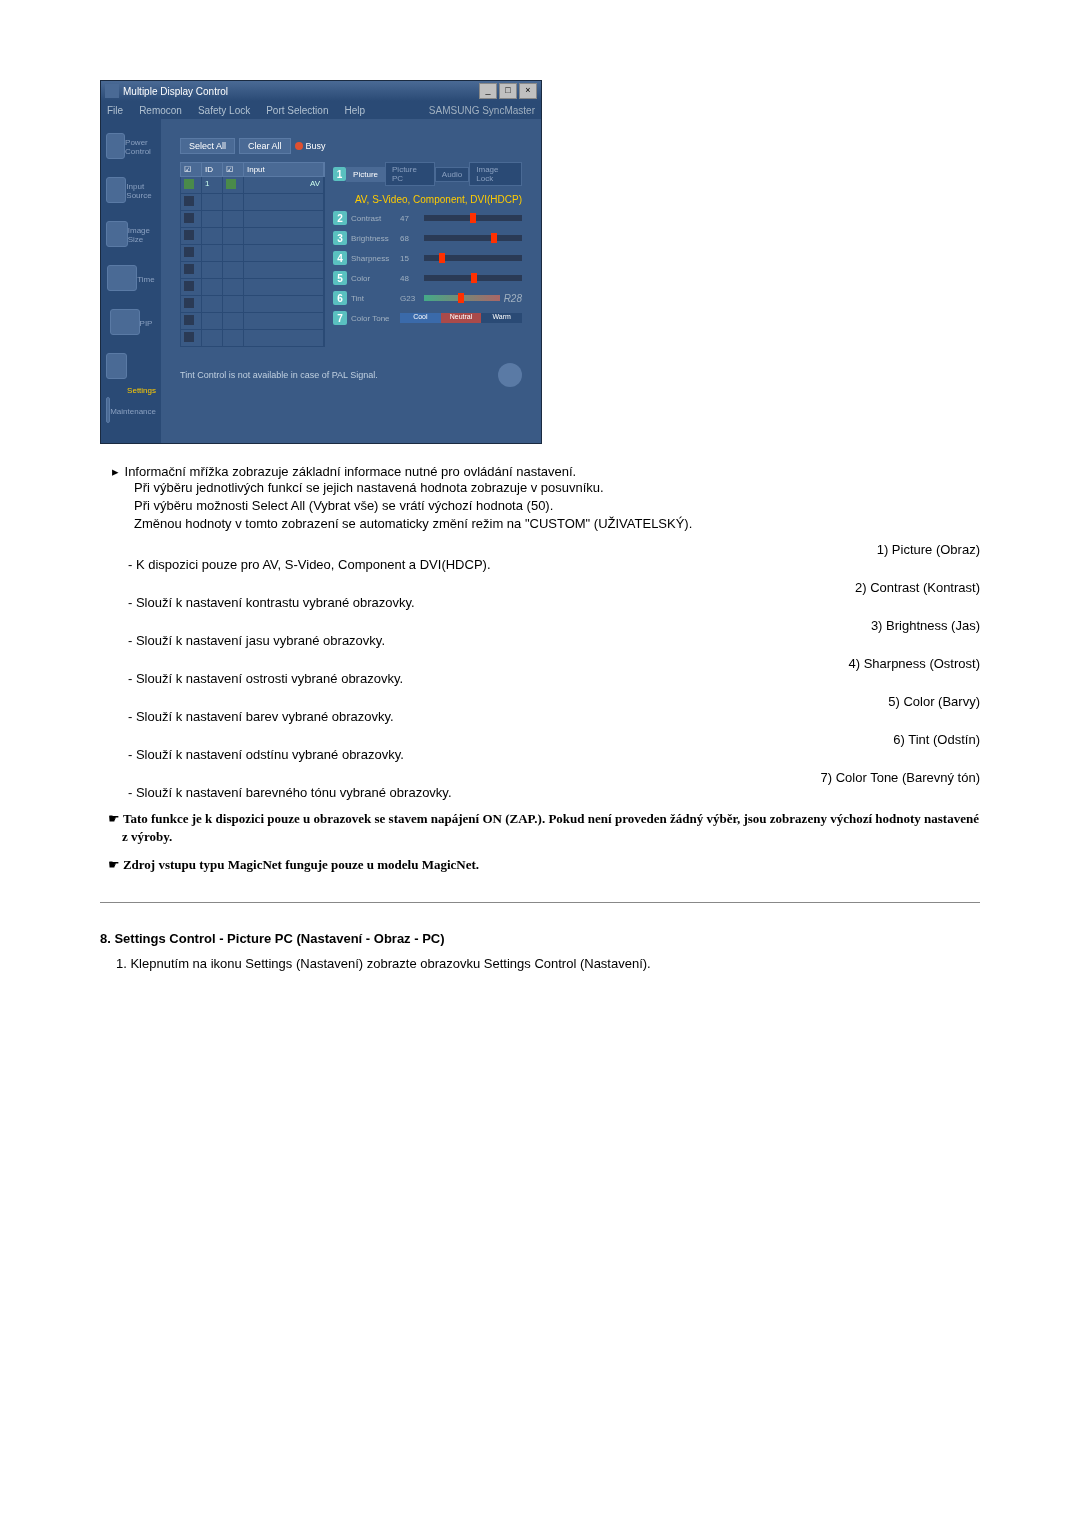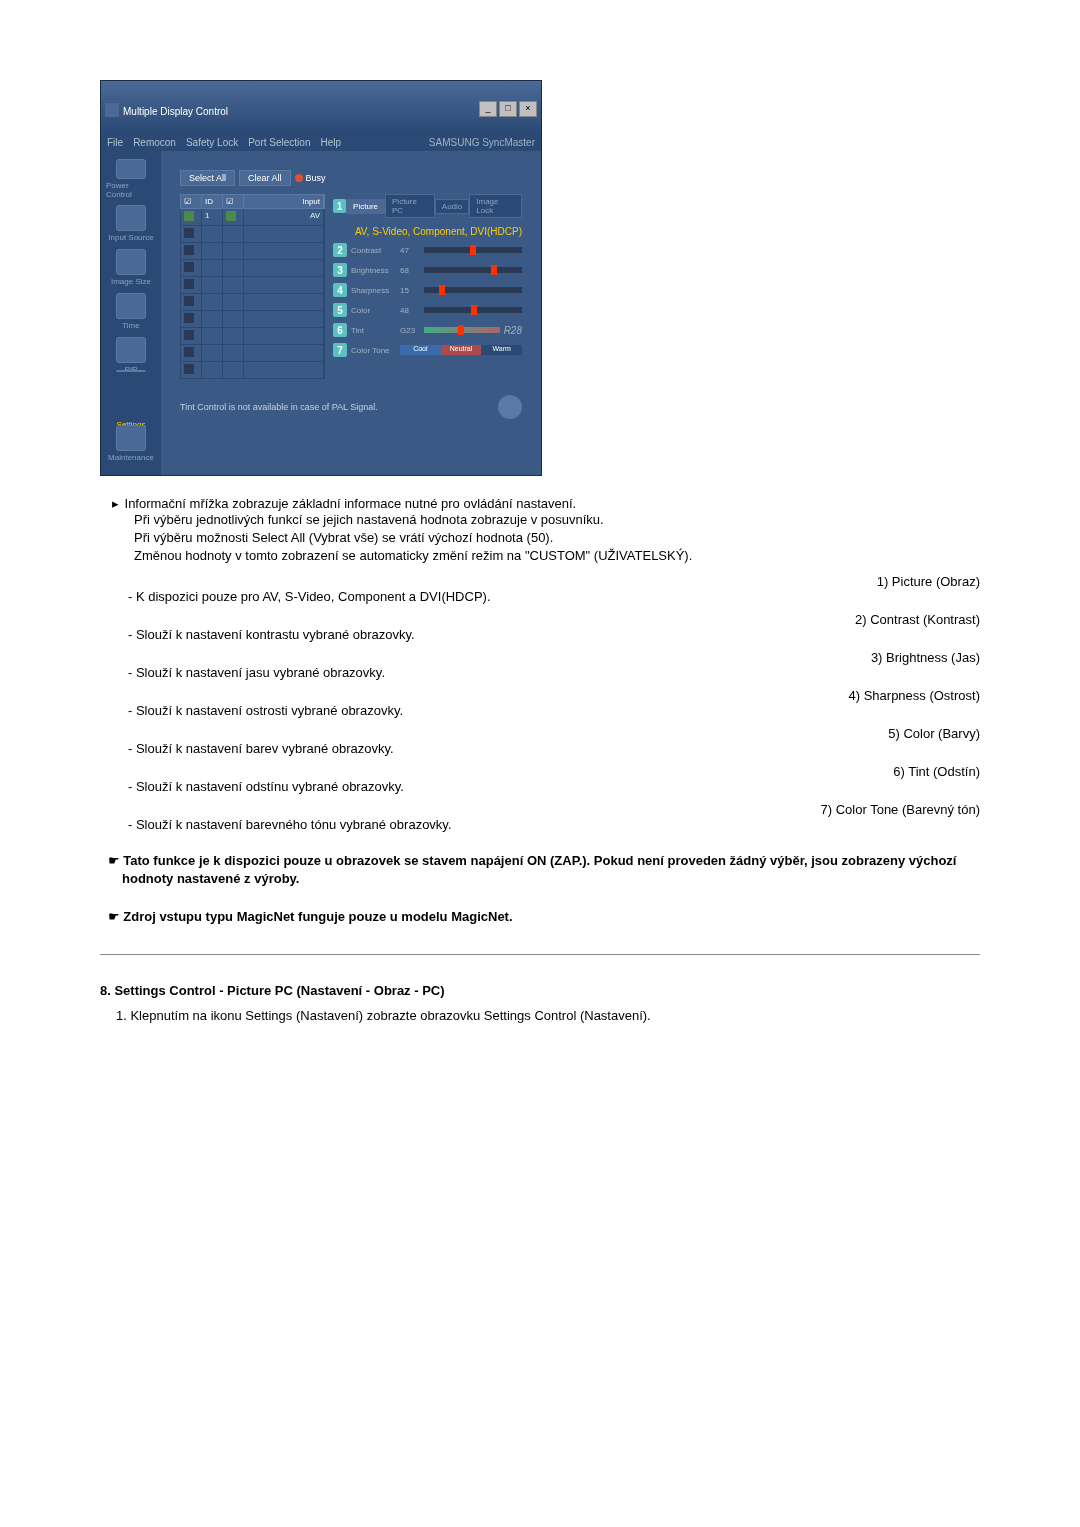--- a/index.html
+++ b/index.html
@@ -19,22 +19,22 @@
 }
 .app-window {
   width: 440px;
   background: #3a5a85;
   border: 1px solid #1a2a40;
 }
 .titlebar {
   background: linear-gradient(to bottom, #4a6a95, #2a4a75);
   height: 20px;
   display: flex;
-  align-items: flex-end;
-  padding: 16px 4px;
+  align-items: center;
+  padding: 0 4px;
   color: #fff;
   font-size: 10px;
 }
 .titlebar .title-icon {
   width: 14px;
   height: 14px;
   background: #4a6a95;
   margin-right: 4px;
 }
 .titlebar .title-text {
@@ -53,21 +53,21 @@
   text-align: center;
   line-height: 12px;
   color: #000;
 }
 .menubar {
   background: #2a4a75;
   height: 18px;
   display: flex;
   align-items: center;
   padding: 0 6px;
-  gap: 10px;
+  gap: 16px;
   color: #b0c0d0;
   font-size: 10px;
 }
 .menubar .brand {
   margin-left: auto;
   color: #a0b0c0;
 }
 .app-body {
   display: flex;
 }
@@ -77,21 +77,21 @@
   display: flex;
   flex-direction: column;
   align-items: center;
   padding: 8px 0;
 }
 .sidebar-item {
   width: 50px;
   height: 40px;
   margin-bottom: 4px;
   display: flex;
-  flex-direction: column;
+  flex-direction: row;
   align-items: center;
   justify-content: center;
   color: #8aa0c0;
   font-size: 8px;
 }
 .sidebar-item .side-icon {
   width: 28px;
   height: 24px;
   background: #4a6a95;
   border: 1px solid #5a7aa5;
@@ -147,21 +147,21 @@
 }
 .grid-header-cell {
   font-size: 8px;
   color: #fff;
   padding: 2px 3px;
   border-right: 1px solid #5a7aa5;
 }
 .grid-header-cell.w1 { width: 14px; }
 .grid-header-cell.w2 { width: 14px; }
 .grid-header-cell.w3 { width: 14px; }
-.grid-header-cell.w4 { flex: 1; text-align: right; }
+.grid-header-cell.w4 { flex: 1; text-align: left; }
 .grid-row {
   display: flex;
   border: 1px solid #2a4a75;
   border-top: none;
 }
 .grid-cell {
   font-size: 8px;
   color: #cfe;
   padding: 2px 3px;
   border-right: 1px solid #2a4a75;
@@ -305,24 +305,25 @@
 }
 .num-item-title {
   padding-left: 8px;
   text-align: right;
 }
 .num-item-desc {
   padding-left: 28px;
 }
 .note-bullet {
   font-weight: bold;
-  margin: 20px 0;
+  margin: 10px 0;
   padding-left: 22px;
   text-indent: -14px;
   line-height: 1.4;
+  font-family: Liberation Serif, serif;
 }
 .note-bullet::before {
   content: "☛ ";
   font-weight: normal;
 }
 hr.sep {
   border: none;
   border-top: 1px solid #888;
   margin: 28px 0;
 }

